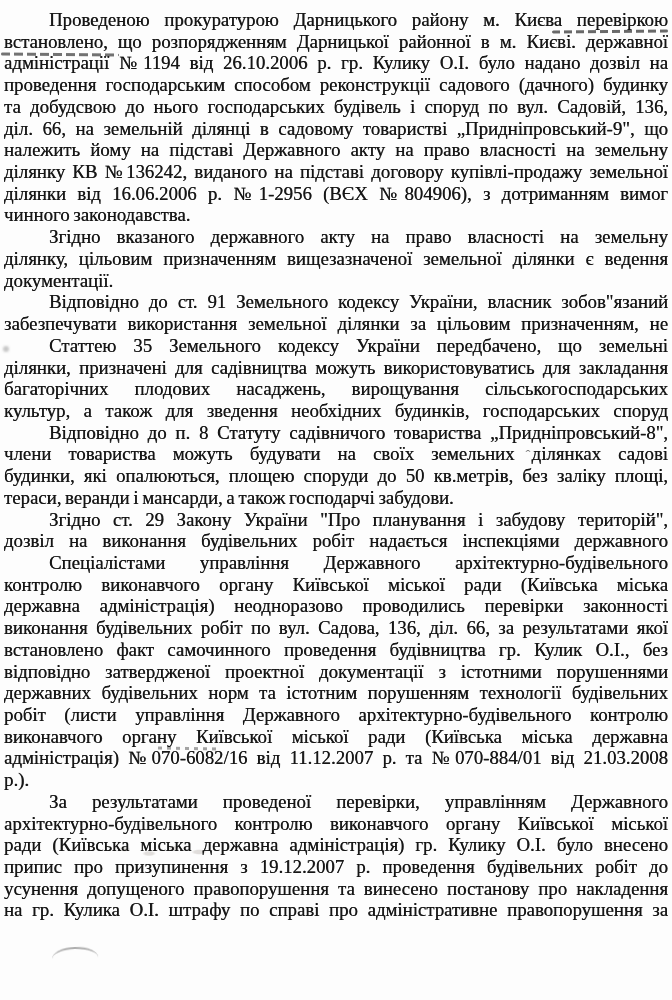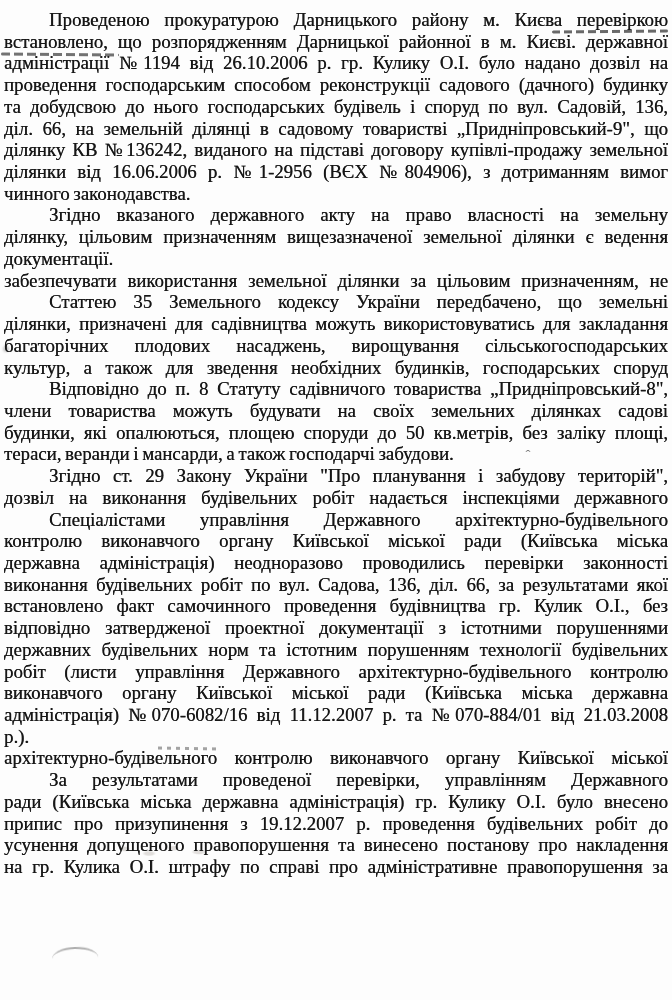--- a/index.html
+++ b/index.html
@@ -100,30 +100,32 @@
   <div class="artifact a-pencil-curve"></div>
 
   <div class="text-block">
       <div class="paragraph">
         <div class="line first">Проведеною прокуратурою Дарницького району м. Києва перевіркою</div>
         <div class="line">встановлено, що розпорядженням Дарницької районної в м. Києві. державної</div>
         <div class="line">адміністрації №1194 від 26.10.2006 р. гр. Кулику О.І. було надано дозвіл на</div>
         <div class="line">проведення господарським способом реконструкції садового (дачного) будинку</div>
         <div class="line">та добудсвою до нього господарських будівель і споруд по вул. Садовій, 136,</div>
         <div class="line">діл. 66, на земельній ділянці в садовому товаристві „Придніпровський-9", що</div>
+        <div class="line">належить йому на підставі Державного акту на право власності на земельну</div>
         <div class="line">ділянку КВ №136242, виданого на підставі договору купівлі-продажу земельної</div>
         <div class="line">ділянки від 16.06.2006 р. №1-2956 (ВЄХ №804906), з дотриманням вимог</div>
         <div class="line end">чинного законодавства.</div>
       </div>
       <div class="paragraph">
         <div class="line first">Згідно вказаного державного акту на право власності на земельну</div>
         <div class="line">ділянку, цільовим призначенням вищезазначеної земельної ділянки є ведення</div>
         <div class="line end">документації.</div>
       </div>
       <div class="paragraph">
+        <div class="line first">Відповідно до ст. 91 Земельного кодексу України, власник зобов"язаний</div>
         <div class="line">забезпечувати використання земельної ділянки за цільовим призначенням, не</div>
       </div>
       <div class="paragraph">
         <div class="line first">Статтею 35 Земельного кодексу України передбачено, що земельні</div>
         <div class="line">ділянки, призначені для садівництва можуть використовуватись для закладання</div>
         <div class="line">багаторічних плодових насаджень, вирощування сільськогосподарських</div>
         <div class="line">культур, а також для зведення необхідних будинків, господарських споруд</div>
       </div>
       <div class="paragraph">
         <div class="line first">Відповідно до п. 8 Статуту садівничого товариства „Придніпровський-8",</div>
@@ -142,22 +144,22 @@
         <div class="line">виконання будівельних робіт по вул. Садова, 136, діл. 66, за результатами якої</div>
         <div class="line">встановлено факт самочинного проведення будівництва гр. Кулик О.І., без</div>
         <div class="line">відповідно затвердженої проектної документації з істотними порушеннями</div>
         <div class="line">державних будівельних норм та істотним порушенням технології будівельних</div>
         <div class="line">робіт (листи управління Державного архітектурно-будівельного контролю</div>
         <div class="line">виконавчого органу Київської міської ради (Київська міська державна</div>
         <div class="line">адміністрація) №070-6082/16 від 11.12.2007 р. та №070-884/01 від 21.03.2008</div>
         <div class="line end">р.).</div>
       </div>
       <div class="paragraph">
+        <div class="line first">За результатами проведеної перевірки, управлінням Державного</div>
         <div class="line">архітектурно-будівельного контролю виконавчого органу Київської міської</div>
-        <div class="line first">За результатами проведеної перевірки, управлінням Державного</div>
         <div class="line">ради (Київська міська державна адміністрація) гр. Кулику О.І. було внесено</div>
         <div class="line">припис про призупинення з 19.12.2007 р. проведення будівельних робіт до</div>
         <div class="line">усунення допущеного правопорушення та винесено постанову про накладення</div>
         <div class="line">на гр. Кулика О.І. штрафу по справі про адміністративне правопорушення за</div>
       </div>
     </div>
 
 </div>
 
 </body></html>

